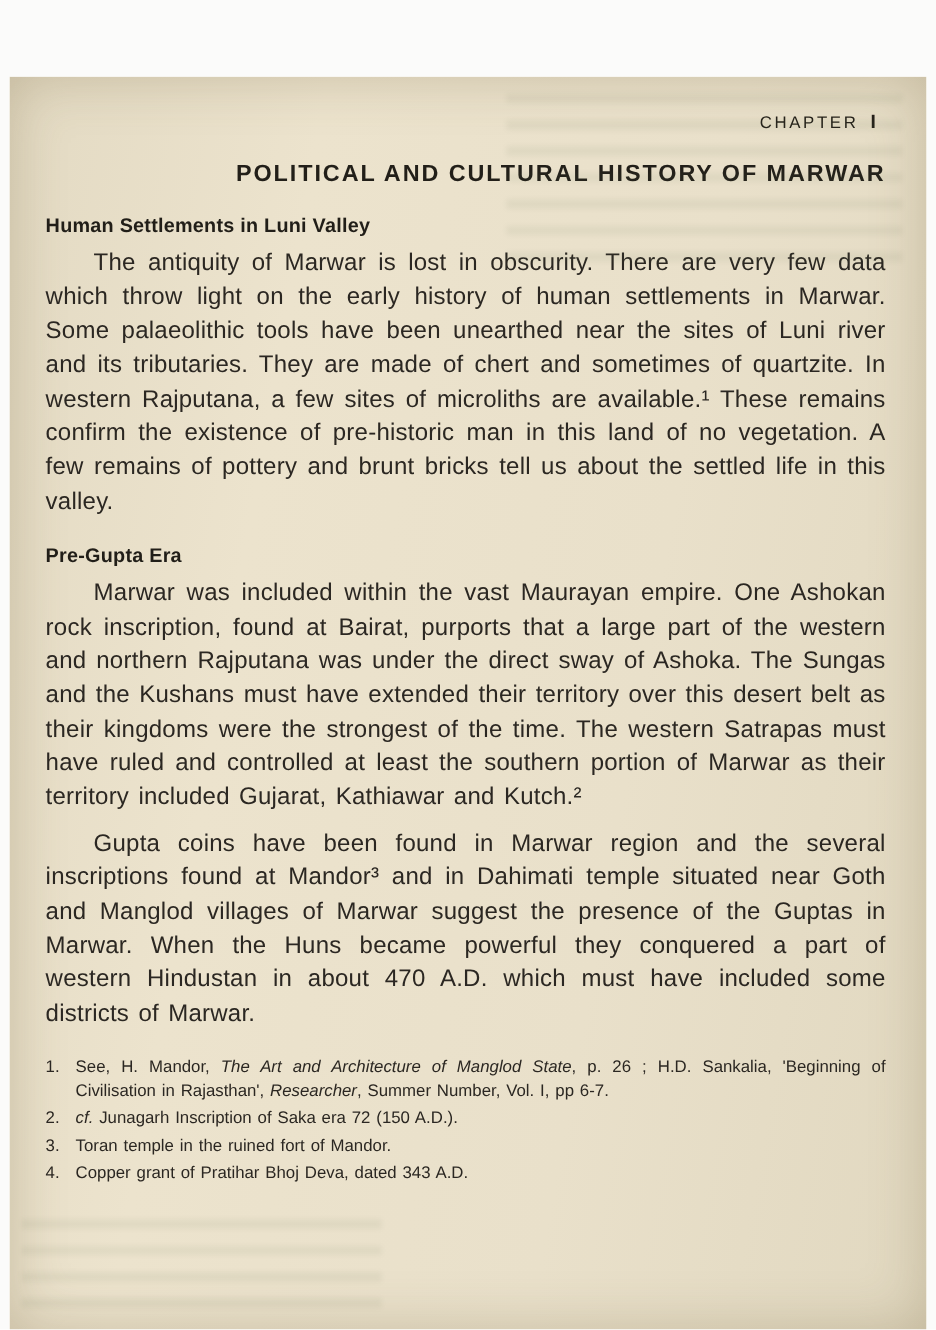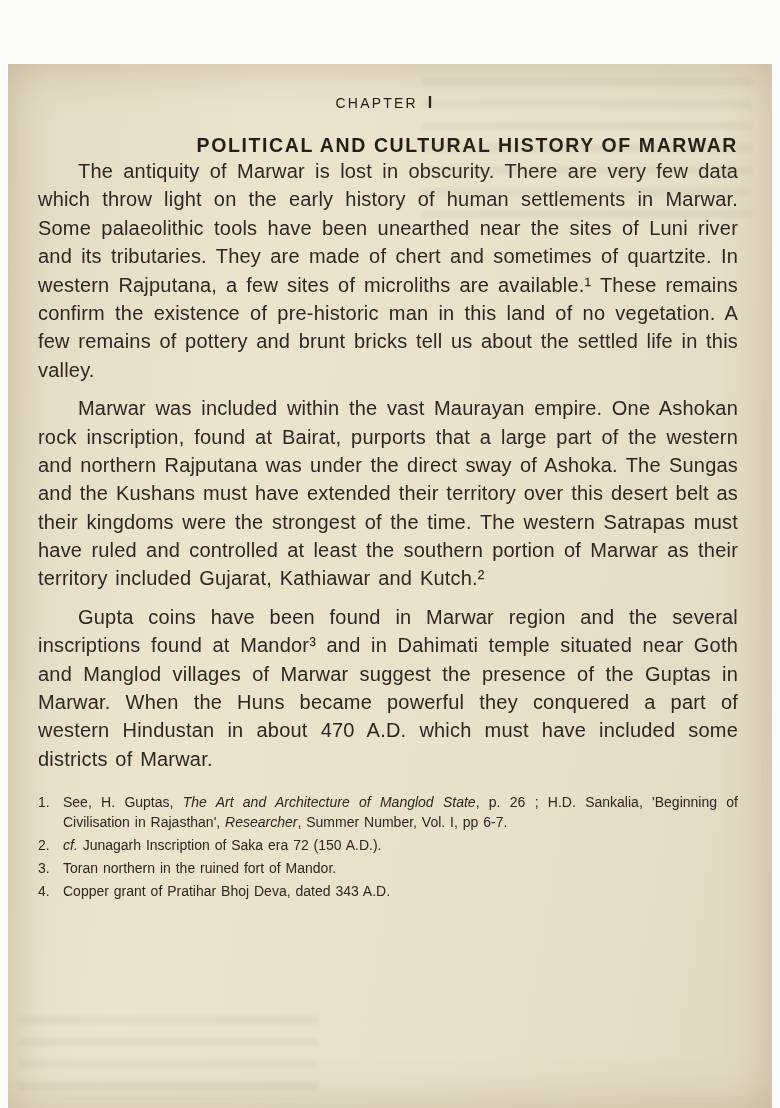--- a/index.html
+++ b/index.html
@@ -32,21 +32,21 @@
       transparent 0px, transparent 6px,
       #5a6b4a 6px, #5a6b4a 14px,
       transparent 14px, transparent 22px
     );
     pointer-events: none;
   }
   .showthrough.top-right { right: 20px; top: 8px; width: 330px; height: 150px; }
   .showthrough.bottom-left { left: 10px; bottom: 8px; width: 300px; height: 90px; }
 
   .chapter-line {
-    text-align: center;
+    text-align: right;
     font-size: 14px;
     letter-spacing: 2.2px;
     color: #242019;
     padding-right: 6px;
     margin-top: 14px;
   }
   .chapter-line .chapter-num {
     font-weight: 700;
     font-size: 16px;
     margin-left: 10px;
@@ -107,38 +107,40 @@
 
     <div class="showthrough top-right"></div>
     <div class="showthrough bottom-left"></div>
 
     <div class="chapter-line">
       <span class="chapter-word">CHAPTER</span><span class="chapter-num">I</span>
     </div>
 
     <h1 class="title">POLITICAL AND CULTURAL HISTORY OF MARWAR</h1>
 
+    <h2 class="section-heading">Human Settlements in Luni Valley</h2>
     <p class="body-para">The antiquity of Marwar is lost in obscurity. There are very few data which throw light on the early history of human settlements in Marwar. Some palaeolithic tools have been unearthed near the sites of Luni river and its tributaries. They are made of chert and sometimes of quartzite. In western Rajputana, a few sites of microliths are available.¹ These remains confirm the existence of pre-historic man in this land of no vegetation. A few remains of pottery and brunt bricks tell us about the settled life in this valley.</p>
 
+    <h2 class="section-heading">Pre-Gupta Era</h2>
     <p class="body-para">Marwar was included within the vast Maurayan empire. One Ashokan rock inscription, found at Bairat, purports that a large part of the western and northern Rajputana was under the direct sway of Ashoka. The Sungas and the Kushans must have extended their territory over this desert belt as their kingdoms were the strongest of the time. The western Satrapas must have ruled and controlled at least the southern portion of Marwar as their territory included Gujarat, Kathiawar and Kutch.²</p>
 
     <p class="body-para">Gupta coins have been found in Marwar region and the several inscriptions found at Mandor³ and in Dahimati temple situated near Goth and Manglod villages of Marwar suggest the presence of the Guptas in Marwar. When the Huns became powerful they conquered a part of western Hindustan in about 470 A.D. which must have included some districts of Marwar.</p>
 
     <ul class="footnotes">
       <li class="footnote">
         <span class="fn-num">1.</span>
-        <span class="fn-text"><span>See, H. Guptas, </span><i>The Art and Architecture of Manglod State</i><span>, p. 26 ; H.D. Sankalia, 'Beginning of Civilisation in Rajasthan', </span><i>Researcher</i><span>, Summer Number, Vol. I, pp 6-7.</span></span>
+        <span class="fn-text"><span>See, H. Mandor, </span><i>The Art and Architecture of Manglod State</i><span>, p. 26 ; H.D. Sankalia, 'Beginning of Civilisation in Rajasthan', </span><i>Researcher</i><span>, Summer Number, Vol. I, pp 6-7.</span></span>
       </li>
       <li class="footnote">
         <span class="fn-num">2.</span>
         <span class="fn-text"><i>cf.</i><span> Junagarh Inscription of Saka era 72 (150 A.D.).</span></span>
       </li>
       <li class="footnote">
         <span class="fn-num">3.</span>
-        <span class="fn-text">Toran northern in the ruined fort of Mandor.</span>
+        <span class="fn-text">Toran temple in the ruined fort of Mandor.</span>
       </li>
       <li class="footnote">
         <span class="fn-num">4.</span>
         <span class="fn-text">Copper grant of Pratihar Bhoj Deva, dated 343 A.D.</span>
       </li>
     </ul>
 
   </div>
 </div>
 

